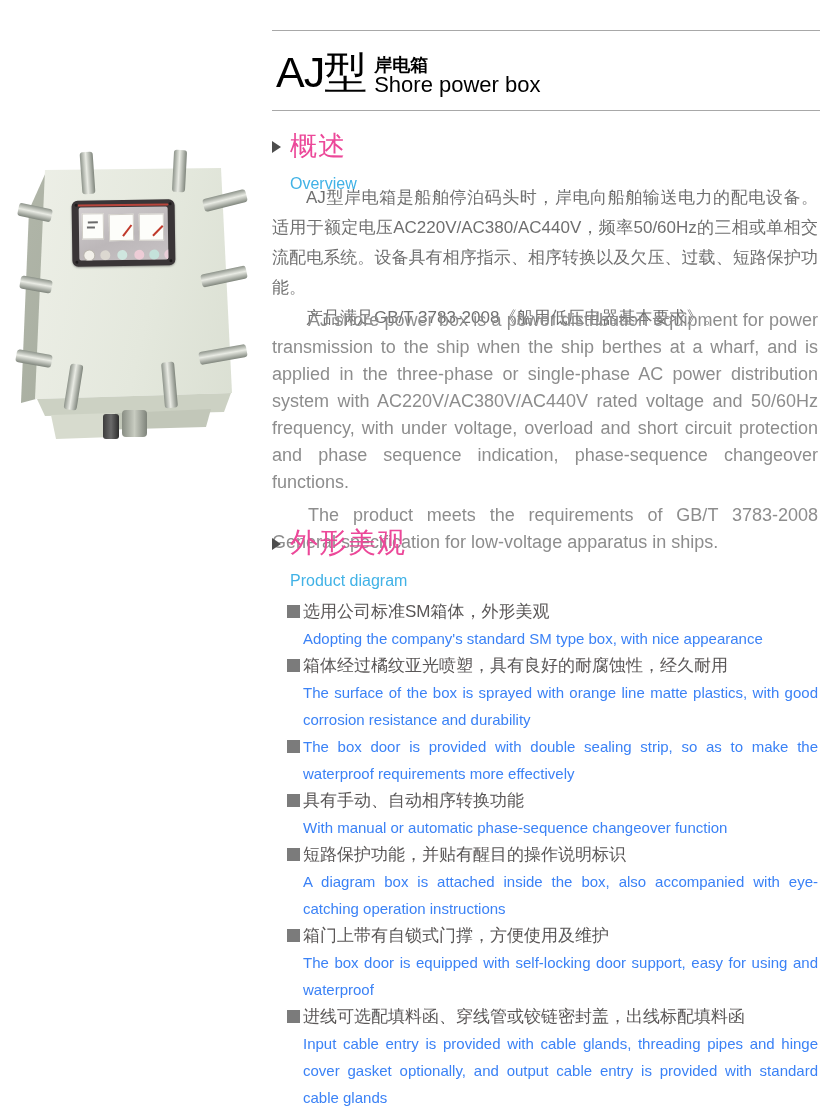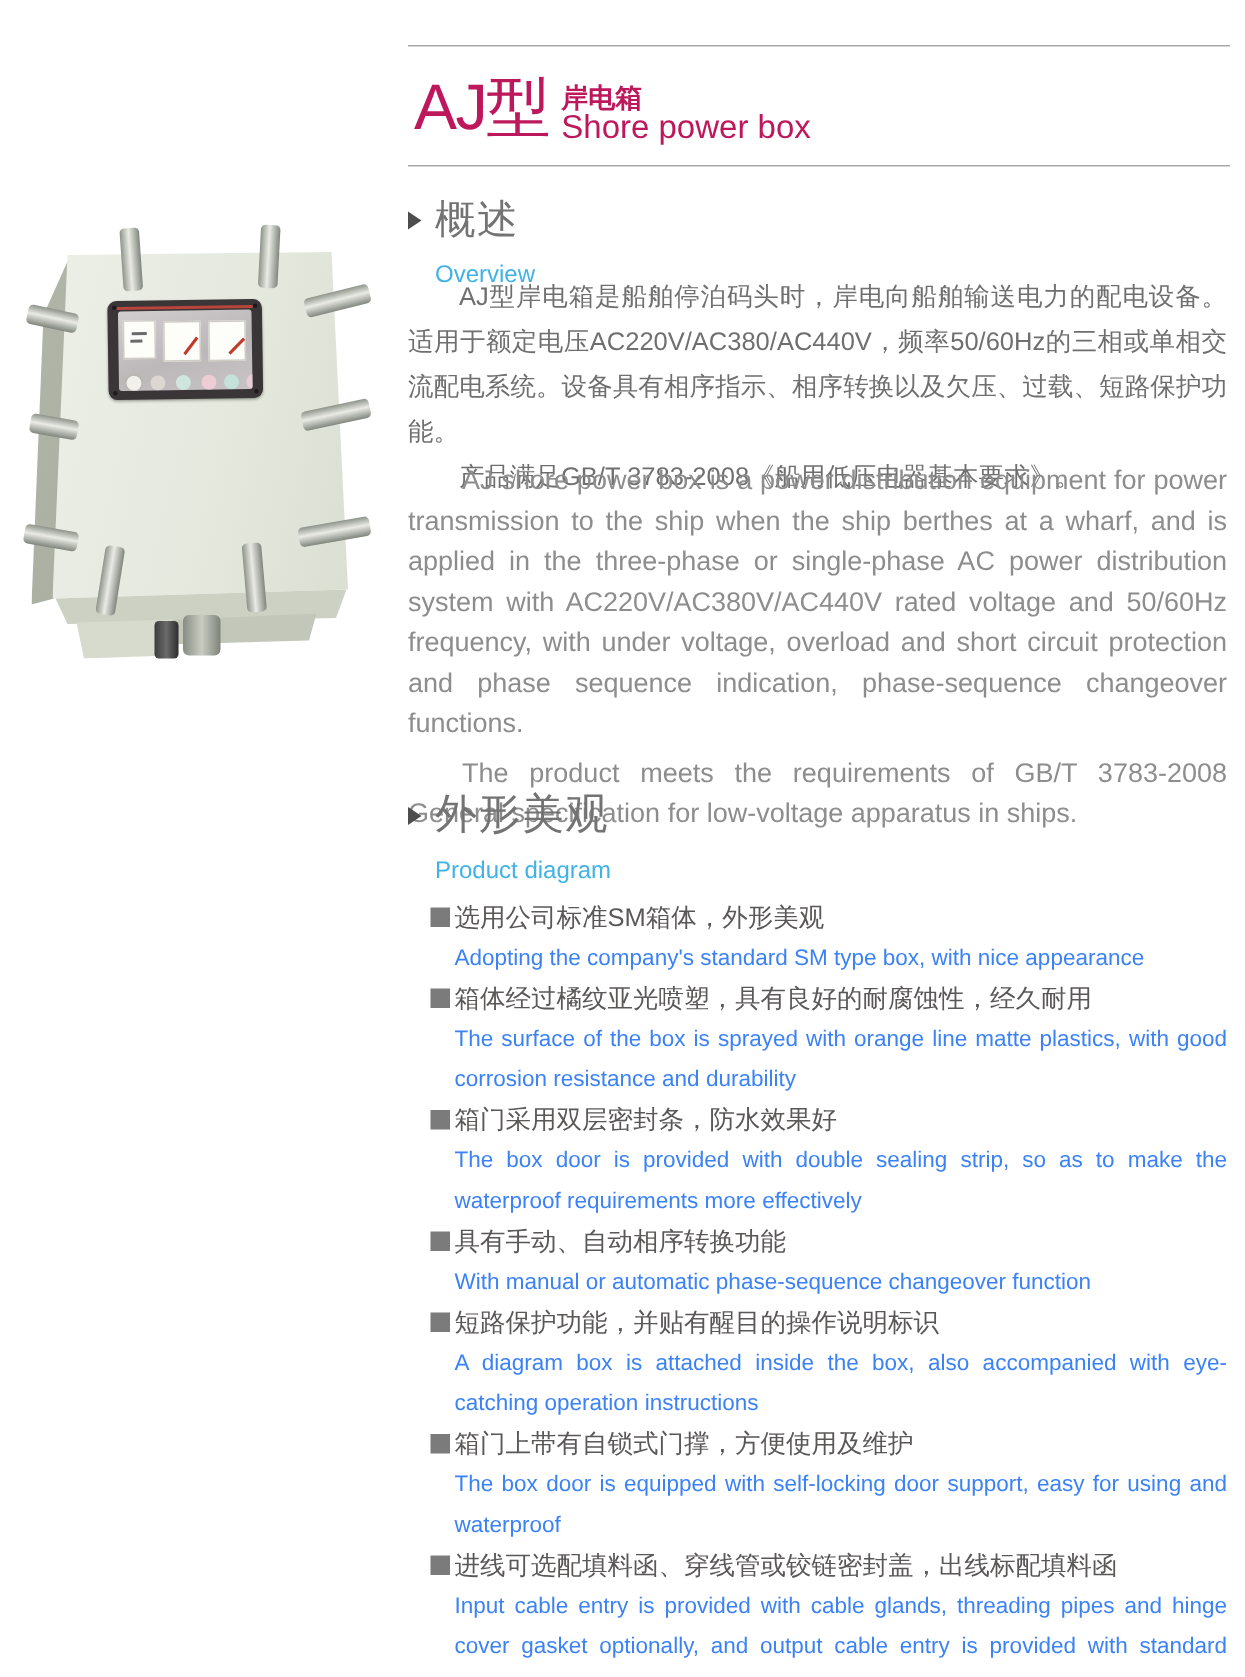--- a/index.html
+++ b/index.html
@@ -6,32 +6,32 @@
   body{
     width:830px;height:1118px;background:#ffffff;
     font-family:"Liberation Sans","DejaVu Sans",sans-serif;
     position:relative;overflow:hidden;
   }
   .rule{position:absolute;left:272px;width:548px;height:1px;background:#a8a8a8;}
   #rule-top{top:30px;}
   #rule-mid{top:110px;}
 
   
-  .header{position:absolute;left:276px;top:46px;display:flex;align-items:flex-start;color:#be185d;}
+  .header{position:absolute;left:276px;top:46px;display:flex;align-items:flex-start;color:#000000;}
   .model{font-size:43px;line-height:52px;letter-spacing:-1px;font-weight:400;}
   .header-sub{margin-left:8px;padding-top:9px;}
   .sub-zh{font-size:18px;font-weight:bold;line-height:20px;}
   .sub-en{font-size:22px;line-height:20px;}
 
   
   .sec-heading{position:absolute;left:272px;display:flex;}
   .tri{width:0;height:0;border-top:6px solid transparent;border-bottom:6px solid transparent;
        border-left:9px solid #4d4d4d;margin-top:10px;}
   .sec-titles{margin-left:9px;}
-  .sec-title-zh{font-size:27px;line-height:30px;color:#737373;letter-spacing:1px;}
+  .sec-title-zh{font-size:27px;line-height:30px;color:#ec4899;letter-spacing:1px;font-family:Liberation Serif, serif;}
   .sec-title-en{font-size:16px;line-height:18px;color:#41b2e6;margin-top:14px;}
   #features-heading .sec-title-zh{font-size:28px;}
 
   
   .zh-paras{position:absolute;left:272px;top:183px;width:546px;}
   .zh-paras p{margin:0;font-size:17px;line-height:30px;color:#6f6f6f;
               text-align:justify;text-indent:2em;}
   .en-paras{position:absolute;left:272px;top:307px;width:546px;}
   .en-paras p{margin:0;font-size:18px;line-height:27px;color:#8d8d8d;
               text-align:justify;text-indent:2em;}
@@ -168,21 +168,20 @@
     <div class="feat-zh">选用公司标准SM箱体，外形美观</div>
     <div class="feat-en">Adopting the company's standard SM type box, with nice appearance</div>
   </div>
   <div class="feat">
     <span class="bullet"></span>
     <div class="feat-zh">箱体经过橘纹亚光喷塑，具有良好的耐腐蚀性，经久耐用</div>
     <div class="feat-en">The surface of the box is sprayed with orange line matte plastics, with good corrosion resistance and durability</div>
   </div>
   <div class="feat">
     <span class="bullet"></span>
-    <div class="feat-zh">箱门采用双层密封条，防水效果好</div>
     <div class="feat-en">The box door is provided with double sealing strip, so as to make the waterproof requirements more effectively</div>
   </div>
   <div class="feat">
     <span class="bullet"></span>
     <div class="feat-zh">具有手动、自动相序转换功能</div>
     <div class="feat-en">With manual or automatic phase-sequence changeover function</div>
   </div>
   <div class="feat">
     <span class="bullet"></span>
     <div class="feat-zh">短路保护功能，并贴有醒目的操作说明标识</div>

